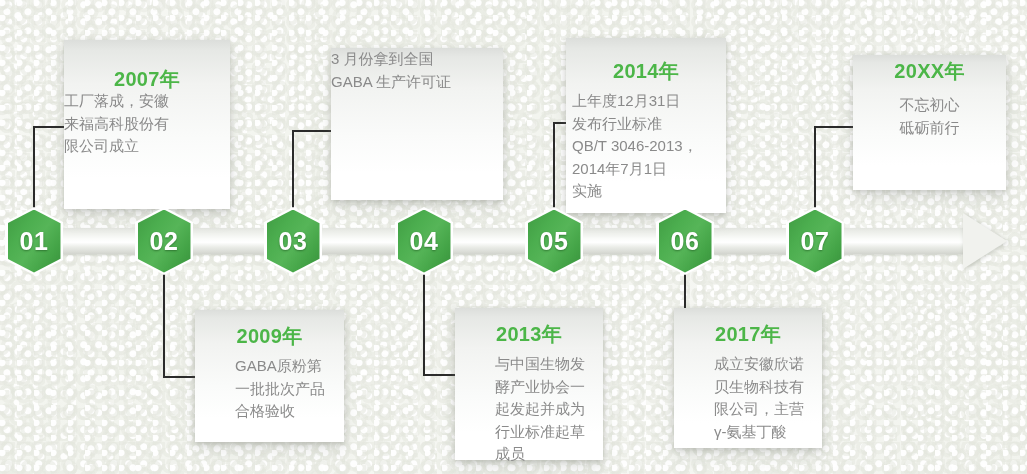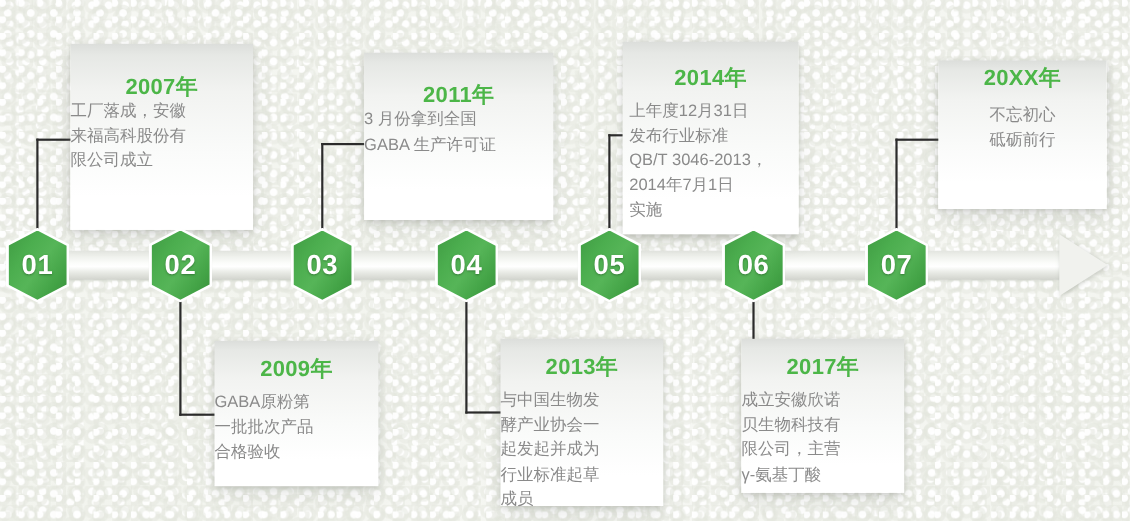--- a/index.html
+++ b/index.html
@@ -114,21 +114,21 @@
   .card-text {
     color: #8a8a8a;
     font-size: 15px;
     line-height: 1.5;
     text-align: left;
     white-space: pre-line;
   }
   .card.top .card-year { margin-top: 28px; }
   .card.top .card-text { }
   .card.bottom .card-year { margin-top: 15px; }
-  .card.bottom .card-text { margin-top: 8px; }
+  .card.bottom .card-text { margin-top: 8px; margin-left: 40px; }
 </style>
 </head>
 <body>
 
 <div class="stage">
 
   <div class="timeline-bar"></div>
   <div class="timeline-arrow"></div>
 
   <div class="connector" style="left:33px; top:126px; width:42px; height:86px; border-left-width:2px; border-top-width:2px;"></div>
@@ -153,21 +153,20 @@
   </div>
 
   <div class="card bottom" style="left:195px; top:310px; width:149px; height:132px;">
     <div class="card-year">2009年</div>
     <div class="card-text">GABA原粉第
 一批批次产品
 合格验收</div>
   </div>
 
   <div class="card top" style="left:331px; top:48px; width:172px; height:152px;">
-    <div class="card-year">2011年</div>
     <div class="card-text">3 月份拿到全国
 GABA 生产许可证</div>
   </div>
 
   <div class="card bottom" style="left:455px; top:308px; width:148px; height:152px;">
     <div class="card-year">2013年</div>
     <div class="card-text">与中国生物发
 酵产业协会一
 起发起并成为
 行业标准起草

